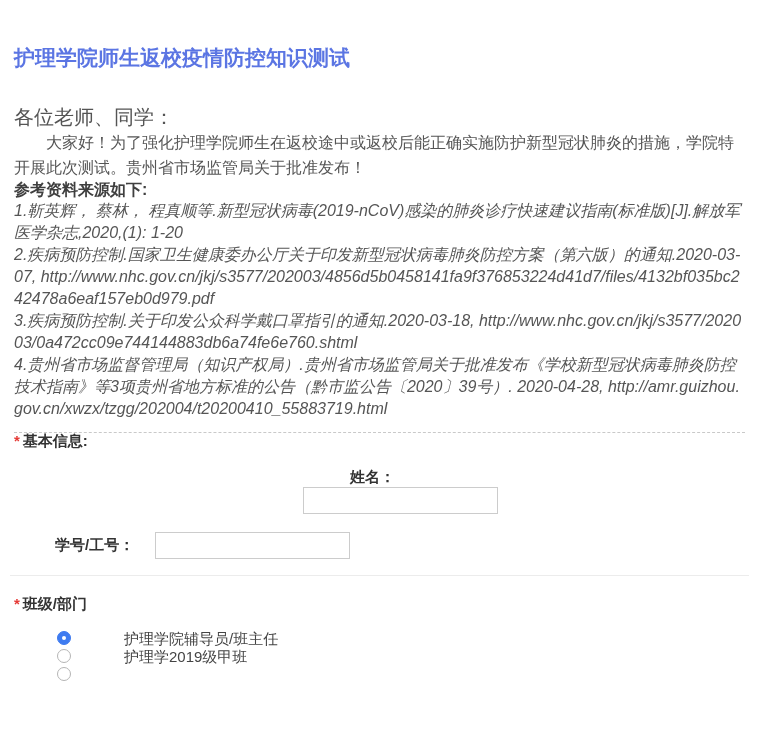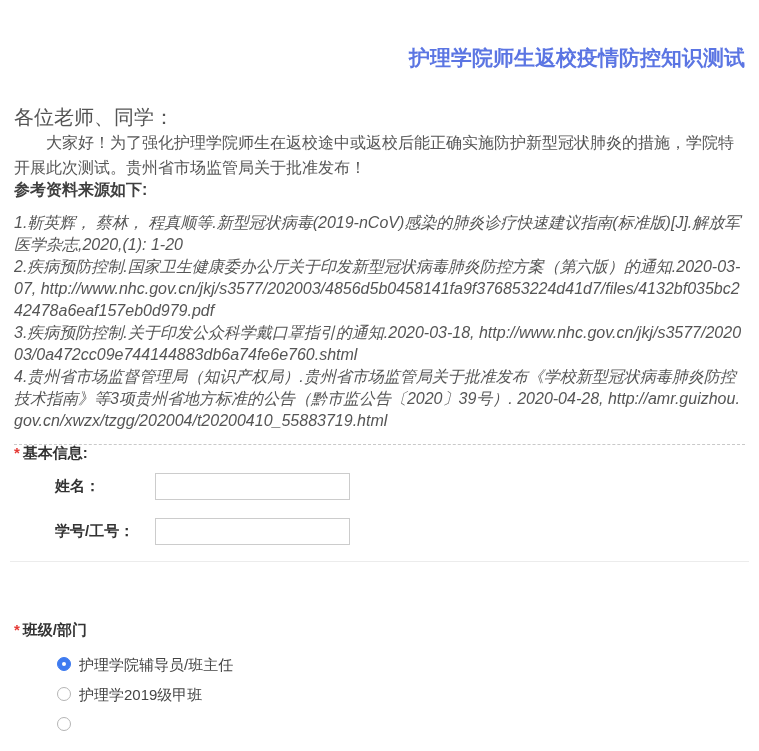--- a/index.html
+++ b/index.html
@@ -8,21 +8,21 @@
     width:759px; height:751px;
     overflow:hidden;
     box-sizing:border-box;
     padding:0 14px;
     background:#ffffff;
     font-family:"Liberation Sans", sans-serif;
     color:#555555;
   }
   .title {
     margin:44px 0 0 0;
-    text-align:right;
+    text-align:left;
     font-size:21px;
     font-weight:bold;
     color:#5b75e3;
     line-height:28px;
   }
   .salutation {
     margin-top:33px;
     font-size:20px;
     line-height:25px;
     color:#555555;
@@ -32,49 +32,49 @@
     line-height:25px;
     color:#555555;
     text-indent:2em;
   }
   .refs-heading {
     font-size:16px;
     font-weight:bold;
     color:#3f3f3f;
     line-height:20px;
   }
-  .ref-list { margin-top:12px; }
+  .ref-list { margin-top:0; }
   .ref-item {
     font-style:italic;
     font-size:16px;
     line-height:22px;
     color:#555555;
     word-break:break-all;
   }
   .dashed-divider {
     border:none;
     border-top:1px dashed #c9c9c9;
     margin:12px 0 0 0;
     height:0;
   }
   .section-label {
     font-size:15px;
     font-weight:bold;
     color:#333333;
     line-height:15px;
   }
   .basic-label   { }
-  .classdept-label { margin-top:60px; }
+  .classdept-label { margin-top:20px; }
   .req { color:#e53935; margin-right:3px; font-weight:bold; }
   .field-row {
     display:flex;
     align-items:center;
     padding-left:41px;
   }
-  .field-row.first { margin-top:13px; }
+  .field-row.first { margin-top:20px;flex-direction:column; }
   .field-row.second { margin-top:18px; }
   .field-row label {
     width:100px;
     flex:none;
     font-size:15px;
     font-weight:bold;
     color:#333333;
   }
   .field-row input {
     width:185px;
@@ -90,23 +90,24 @@
     border:none;
     border-top:1px solid #ececec;
     margin:16px -4px 0 -4px;
     height:0;
   }
   .radio-row {
     display:flex;
     align-items:flex-start;
     padding-left:43px;
     height:14px;
+    gap:45px;
   }
   .radio-row.first { margin-top:20px; }
-  .radio-row + .radio-row { margin-top:16px; }
+  .radio-row + .radio-row { margin-top:4px; }
   .radio {
     width:14px; height:14px;
     box-sizing:border-box;
     border-radius:50%;
     border:1px solid #b5b5b5;
     background:#ffffff;
     margin-right:8px;
     flex:none;
     position:relative;
   }

